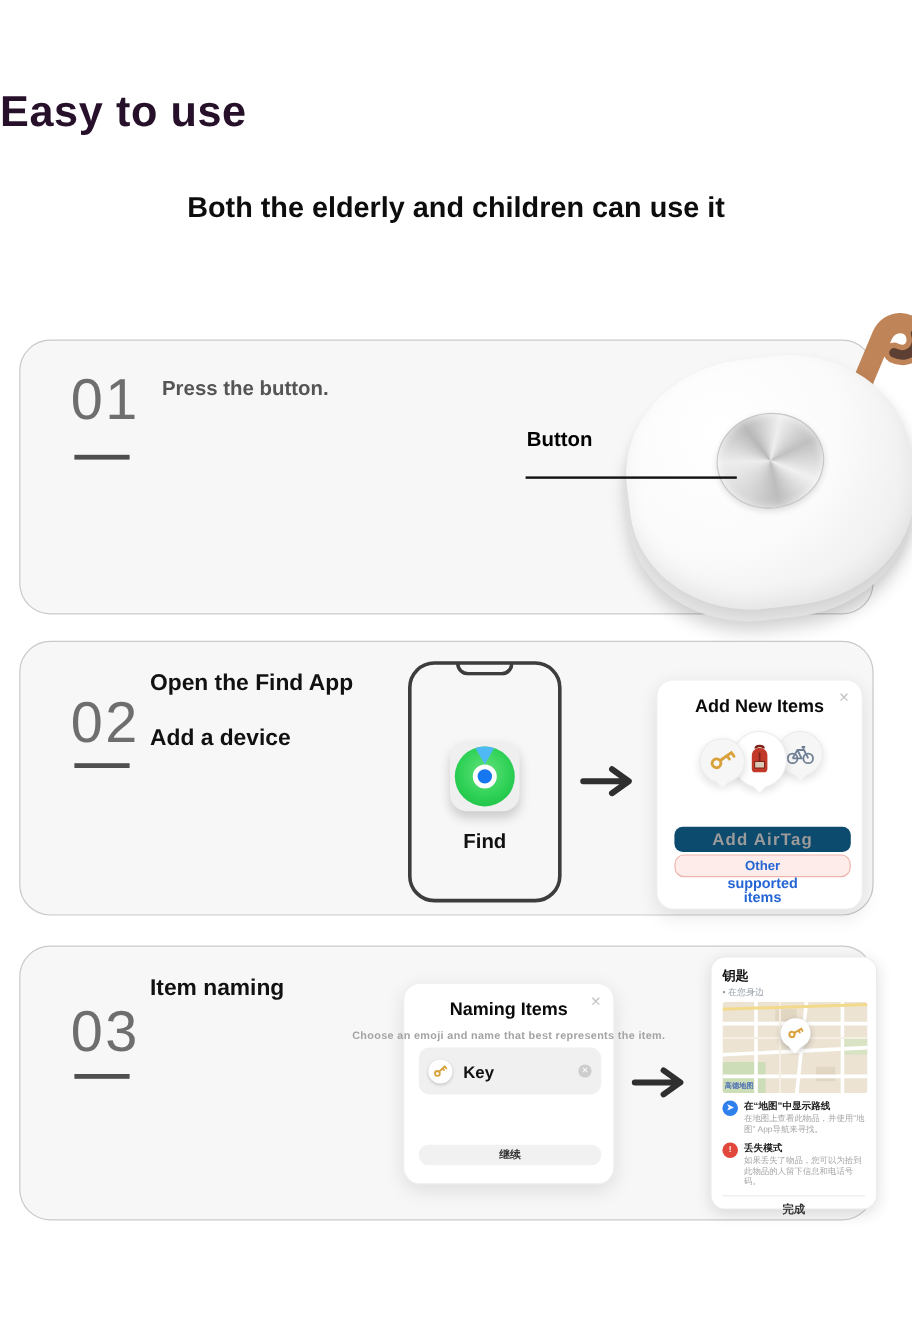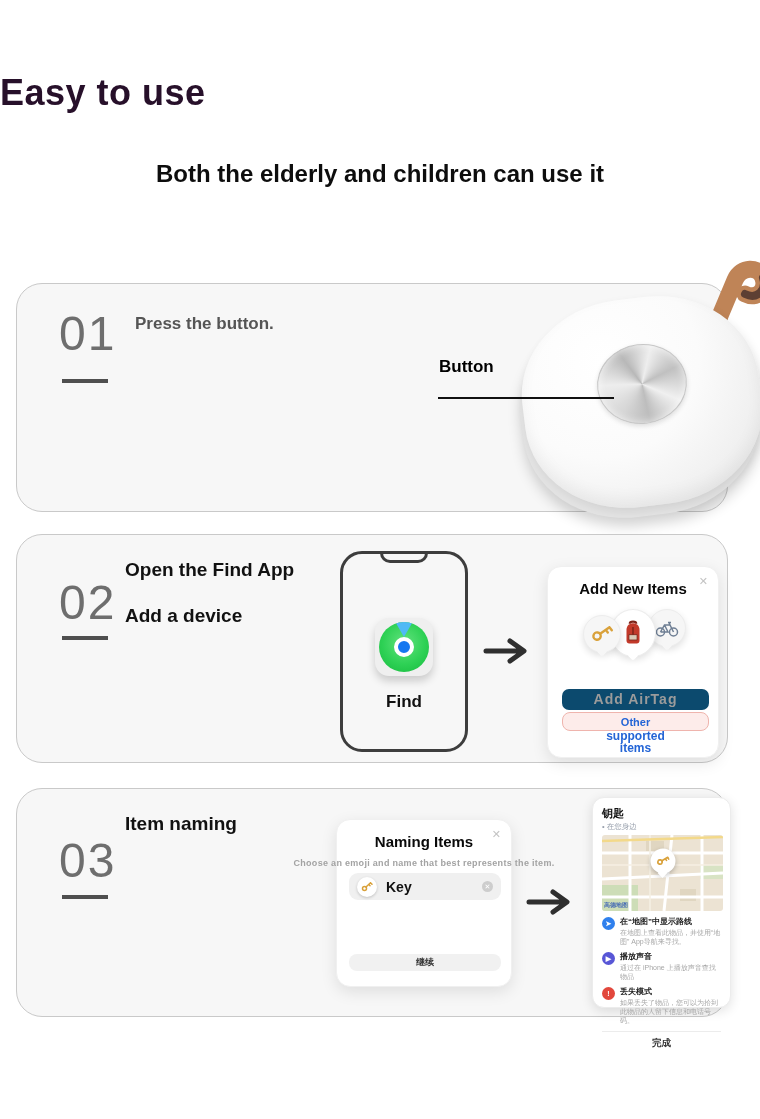--- a/index.html
+++ b/index.html
@@ -78,21 +78,21 @@
   .link-block { position:absolute; left:14px; top:145px; width:147px; text-align:center; }
   .link-box { height:19px; background:#fdecea; border:1px solid #efb4ad; border-radius:8px;
     font-size:11px; font-weight:700; color:#2465d6; line-height:19px; cursor:pointer; }
   .link-more { font-size:12px; font-weight:700; color:#2465d6; line-height:11.5px; cursor:pointer; }
 
   
   .dialog3 { position:absolute; left:319px; top:30px; width:176px; height:168px; background:#fff;
     border-radius:14px; box-shadow:0 5px 16px rgba(0,0,0,.10); border:1px solid #f0f0f0; }
   .dlg3-hint { position:absolute; top:38px; left:50%; transform:translateX(-50%); white-space:nowrap;
     font-size:9px; font-weight:700; color:#a3a3a3; letter-spacing:.3px; }
-  .name-field { position:absolute; left:12px; top:53px; width:152px; height:27px; background:#f0f0f0;
+  .name-field { position:absolute; left:12px; top:53px; width:152px; height:39px; background:#f0f0f0;
     border-radius:9px; display:flex; align-items:center; padding:0 8px; cursor:text; }
   .key-badge { width:20px; height:20px; border-radius:50%; background:#fff;
     box-shadow:0 1px 3px rgba(0,0,0,.2); display:flex; align-items:center; justify-content:center; }
   .field-value { margin-left:9px; font-size:14px; font-weight:700; color:#111; flex:1; }
   .clear-btn { width:11px; height:11px; border-radius:50%; background:#cdcdcd; color:#fff;
     font-size:7px; line-height:11px; text-align:center; cursor:pointer; }
   .btn-continue { position:absolute; left:12px; top:134px; width:152px; height:17px; background:#f1f1f1;
     border-radius:8px; text-align:center; font-size:9px; font-weight:700; color:#333;
     line-height:17px; cursor:pointer; }
 
@@ -260,27 +260,20 @@
       </div>
 
       <div class="panel-row">
         <div class="row-icon ri-blue">➤</div>
         <div>
           <div class="row-title">在“地图”中显示路线</div>
           <div class="row-desc">在地图上查看此物品，并使用“地图” App导航来寻找。</div>
         </div>
       </div>
       <div class="panel-row">
-        <div class="row-icon ri-indigo">▶</div>
-        <div>
-          <div class="row-title">播放声音</div>
-          <div class="row-desc">通过在 iPhone 上播放声音查找物品</div>
-        </div>
-      </div>
-      <div class="panel-row">
         <div class="row-icon ri-red">!</div>
         <div>
           <div class="row-title">丢失模式</div>
           <div class="row-desc">如果丢失了物品，您可以为拾到此物品的人留下信息和电话号码。</div>
         </div>
       </div>
 
       <div class="panel-divider"></div>
       <div class="panel-done">完成</div>
     </div>

